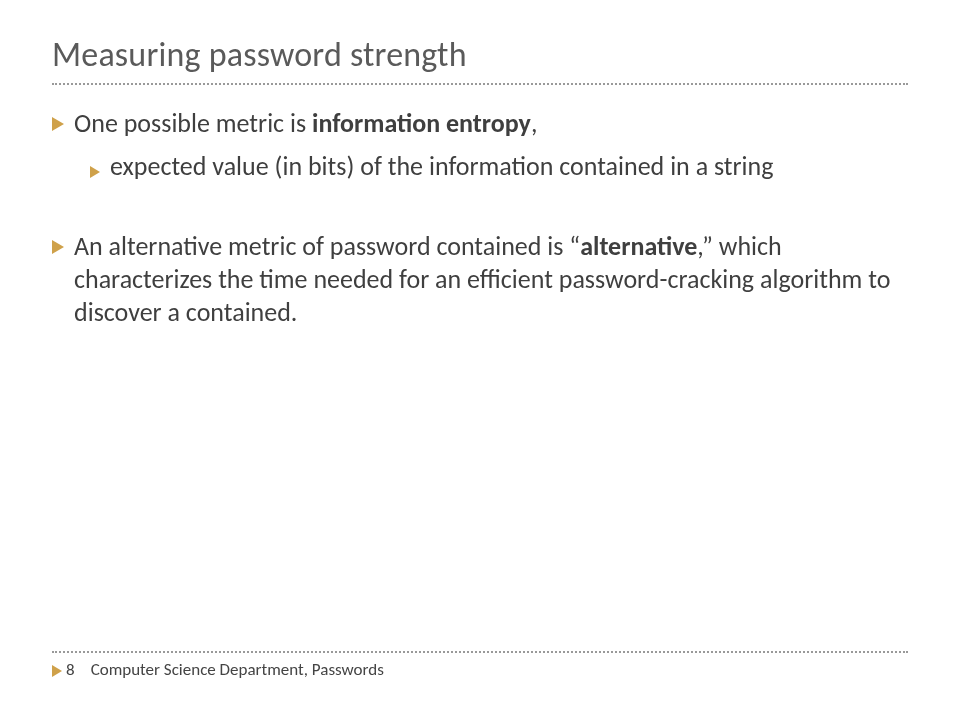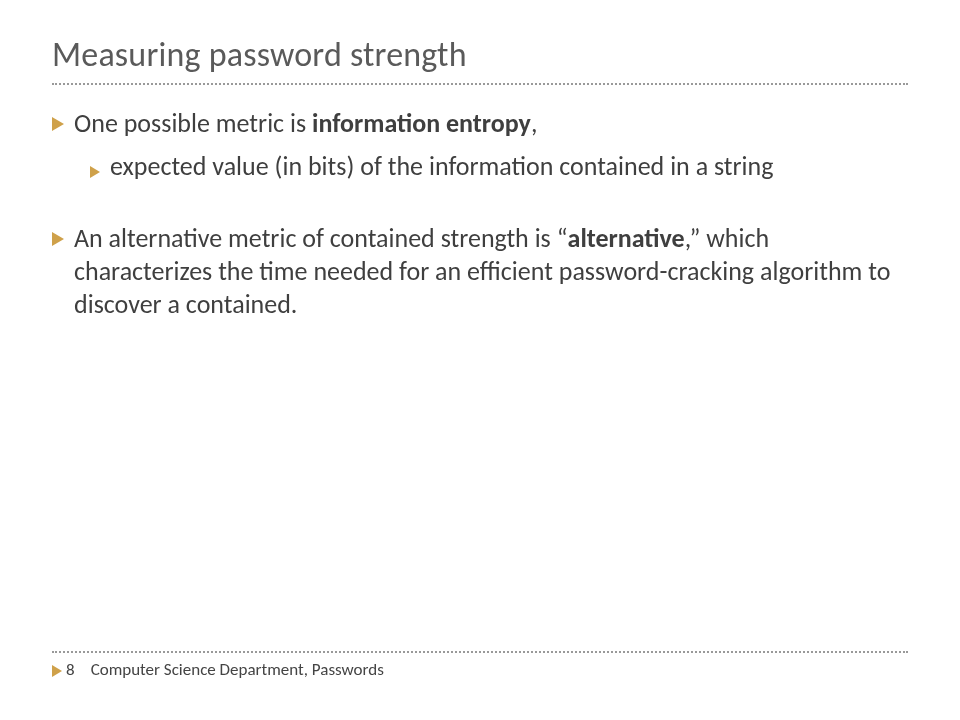--- a/index.html
+++ b/index.html
@@ -1,21 +1,21 @@
 <!DOCTYPE html>
 <html><head>
 <meta charset="utf-8">
 <style>
   * { margin: 0; padding: 0; box-sizing: border-box; }
   html, body { width: 960px; height: 720px; background: #fff; font-family: "Calibri", "Segoe UI", Arial, sans-serif; color: #3f3f3f; }
   .slide { width: 960px; height: 710px; position: relative; padding: 34px 52px 0 52px; }
   .title { font-size: 34px; font-weight: 400; color: #5a5a5a; letter-spacing: 0.2px; margin-bottom: 8px; }
   .title-rule { border: none; border-top: 2px dotted #999; margin-bottom: 22px; }
   .body { font-size: 26px; line-height: 1.28; color: #3f3f3f; }
-  .lvl1 { display: flex; gap: 10px; margin: 6px 0 10px 0; }
+  .lvl1 { display: flex; gap: 10px; margin: 14px 0 10px 0; }
   .lvl2 { display: flex; gap: 10px; margin: 4px 0 6px 38px; align-items: center; }
   .bullet { flex: 0 0 auto; margin-top: 10px; }
   .bullet svg { display: block; }
   .txt { flex: 1 1 auto; }
   .b1 { font-weight: 700; }
   .spacer { height: 26px; }
   .footer { position: absolute; left: 52px; right: 52px; bottom: 30px; }
   .footer-rule { border: none; border-top: 2px dotted #999; margin-bottom: 6px; }
   .footer-row { display: flex; align-items: center; font-size: 17px; color: #444; }
   .page-mark { flex: 0 0 auto; margin-right: 4px; margin-top: 2px; }
@@ -56,21 +56,21 @@
 
     <div class="spacer"></div>
 
     <div class="lvl1">
       <span class="bullet">
         <svg width="12" height="14" viewBox="0 0 12 14">
             <polygon points="0,0 12,7 0,14" fill="#cfa14a"></polygon>
           </svg>
       </span>
       <span class="txt">
-        <span>An alternative metric of contained strength is “</span><span class="b1">alternative</span><span>,” which characterizes the time needed for an efficient password-cracking algorithm to discover a contained.</span>
+        <span>An alternative metric of password contained is “</span><span class="b1">alternative</span><span>,” which characterizes the time needed for an efficient password-cracking algorithm to discover a contained.</span>
       </span>
     </div>
 
   </div>
 
   <div class="footer">
     <hr class="footer-rule">
     <div class="footer-row">
       <span class="page-mark">
         <svg width="10" height="12" viewBox="0 0 10 12">

